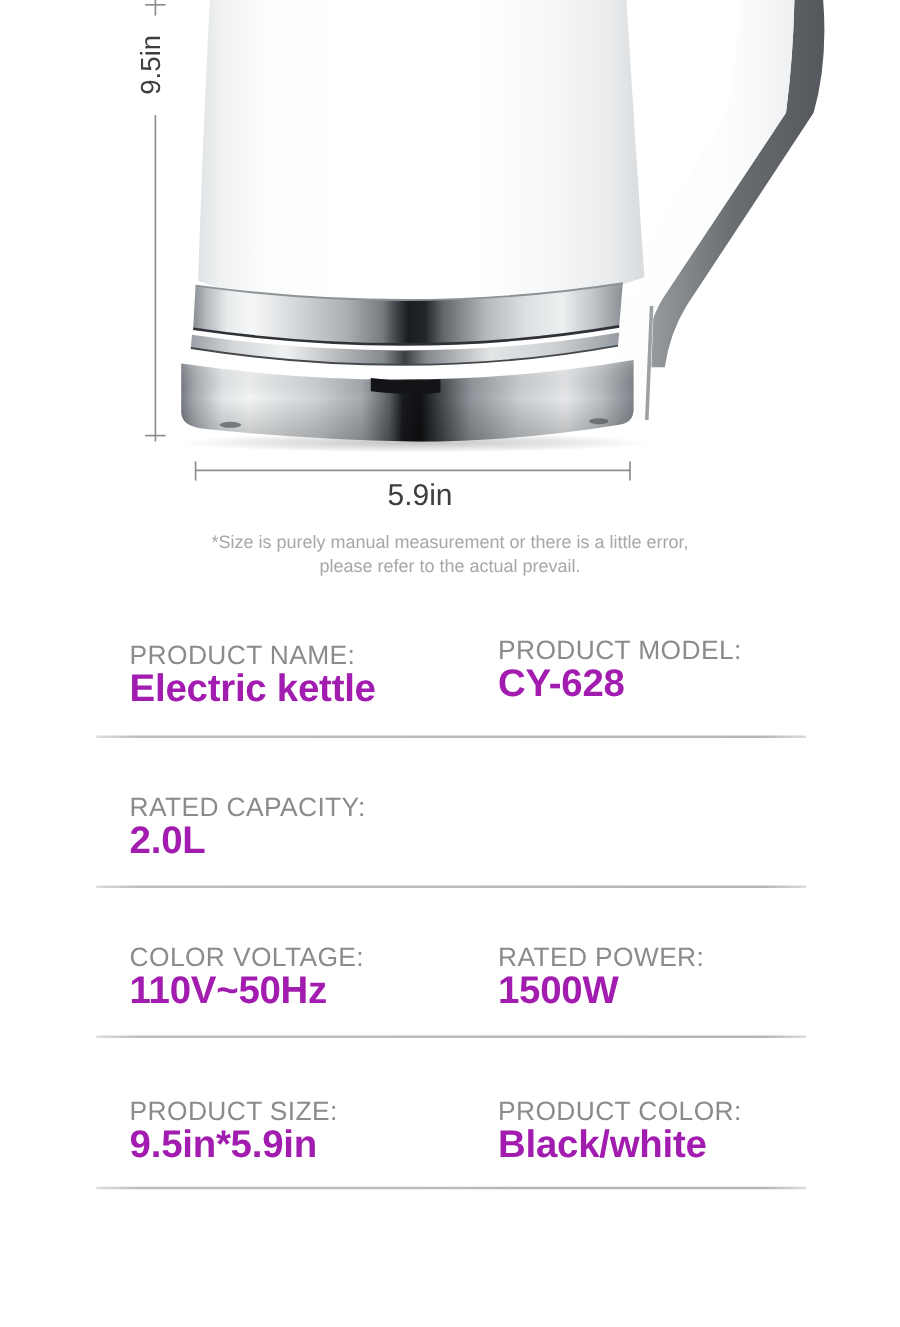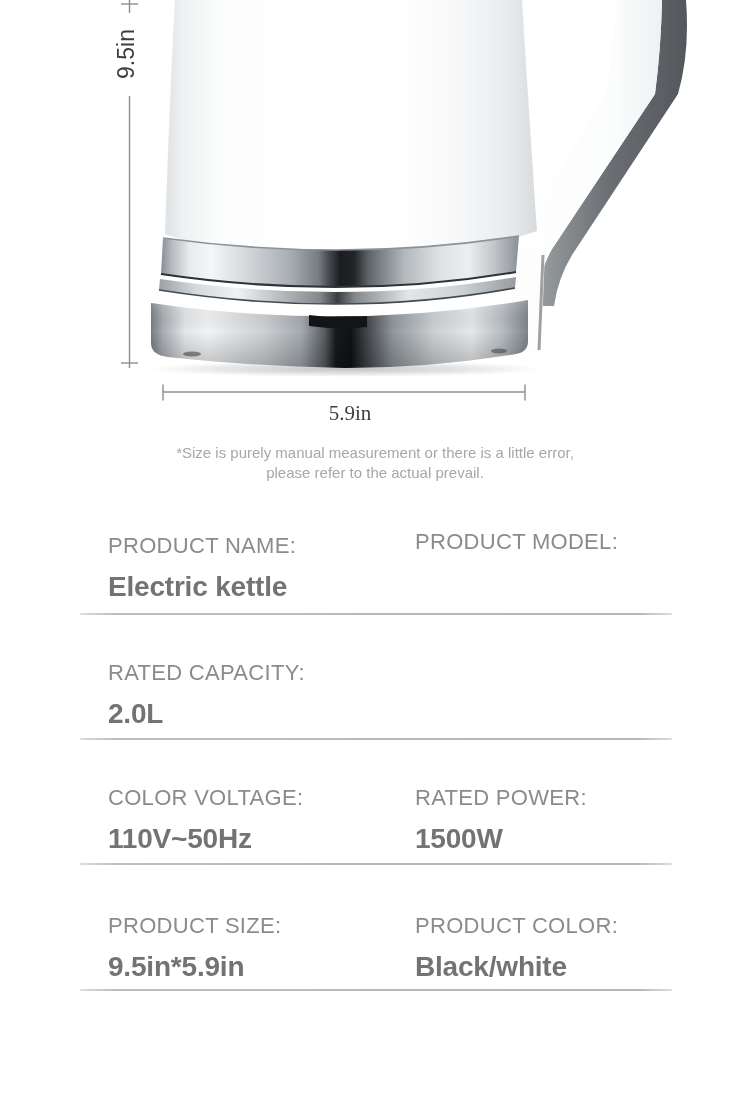--- a/index.html
+++ b/index.html
@@ -3,34 +3,34 @@
 <meta charset="utf-8">
 <style>
   html,body{margin:0;padding:0;background:#ffffff;}
   .stage{
     position:relative;width:750px;height:1106px;background:#ffffff;overflow:hidden;
     font-family:"Liberation Sans", sans-serif;
   }
   .photo-svg{position:absolute;top:0;left:0;display:block;}
   .dim-label{position:absolute;color:#3e3e3e;white-space:nowrap;}
   .dim-label.dim-h{left:126px;top:54px;transform:translate(-50%,-50%) rotate(-90deg);font-size:23px;}
-  .dim-label.dim-w{left:350px;top:413px;transform:translate(-50%,-50%);font-size:21px;font-family:Liberation Serif, serif;}
+  .dim-label.dim-w{left:350px;top:413px;transform:translate(-50%,-50%);font-size:25px;}
   .disclaimer{
     position:absolute;top:443px;left:0;width:750px;text-align:center;
     font-size:15px;line-height:19.5px;color:#a7a7a7;
   }
   .disclaimer span{display:block;text-align:center;}
   .spec-row{position:absolute;left:0;width:750px;height:0;}
   .row-1{top:536px}.row-2{top:663px}.row-3{top:788px}.row-4{top:916px}
   .cell{position:absolute;top:0;white-space:nowrap;}
   .cell.col-left{left:108px}
   .cell.col-right{left:415px}
   .row-1 .cell.col-right{top:-4px}
   .spec-label{font-size:22px;line-height:20px;color:#8b8b8b;letter-spacing:.3px;}
-  .spec-value{margin-top:16px;font-size:28px;line-height:30px;font-weight:700;color:#737373;letter-spacing:-.2px;}
+  .spec-value{margin-top:2px;font-size:32px;line-height:30px;font-weight:700;color:#a21caf;letter-spacing:-.2px;}
   .divider{
     position:absolute;left:80px;width:592px;height:2px;border-radius:1px;
     background:linear-gradient(90deg,#dddddd,#bdbdbd 6%,#b6b6b6 94%,#dddddd);
   }
   .d1{top:613px}.d2{top:738px}.d3{top:863px}.d4{top:989px}
 </style>
 </head>
 <body>
 
 <div class="stage">
@@ -165,20 +165,21 @@
     <span>please refer to the actual prevail.</span>
   </div>
 
   <div class="spec-row row-1">
     <div class="cell col-left">
       <div class="spec-label">PRODUCT NAME:</div>
       <div class="spec-value">Electric kettle</div>
     </div>
     <div class="cell col-right">
       <div class="spec-label">PRODUCT MODEL:</div>
+      <div class="spec-value">CY-628</div>
     </div>
   </div>
   <div class="divider d1"></div>
 
   <div class="spec-row row-2">
     <div class="cell col-left">
       <div class="spec-label">RATED CAPACITY:</div>
       <div class="spec-value">2.0L</div>
     </div>
     <div class="cell col-right">

